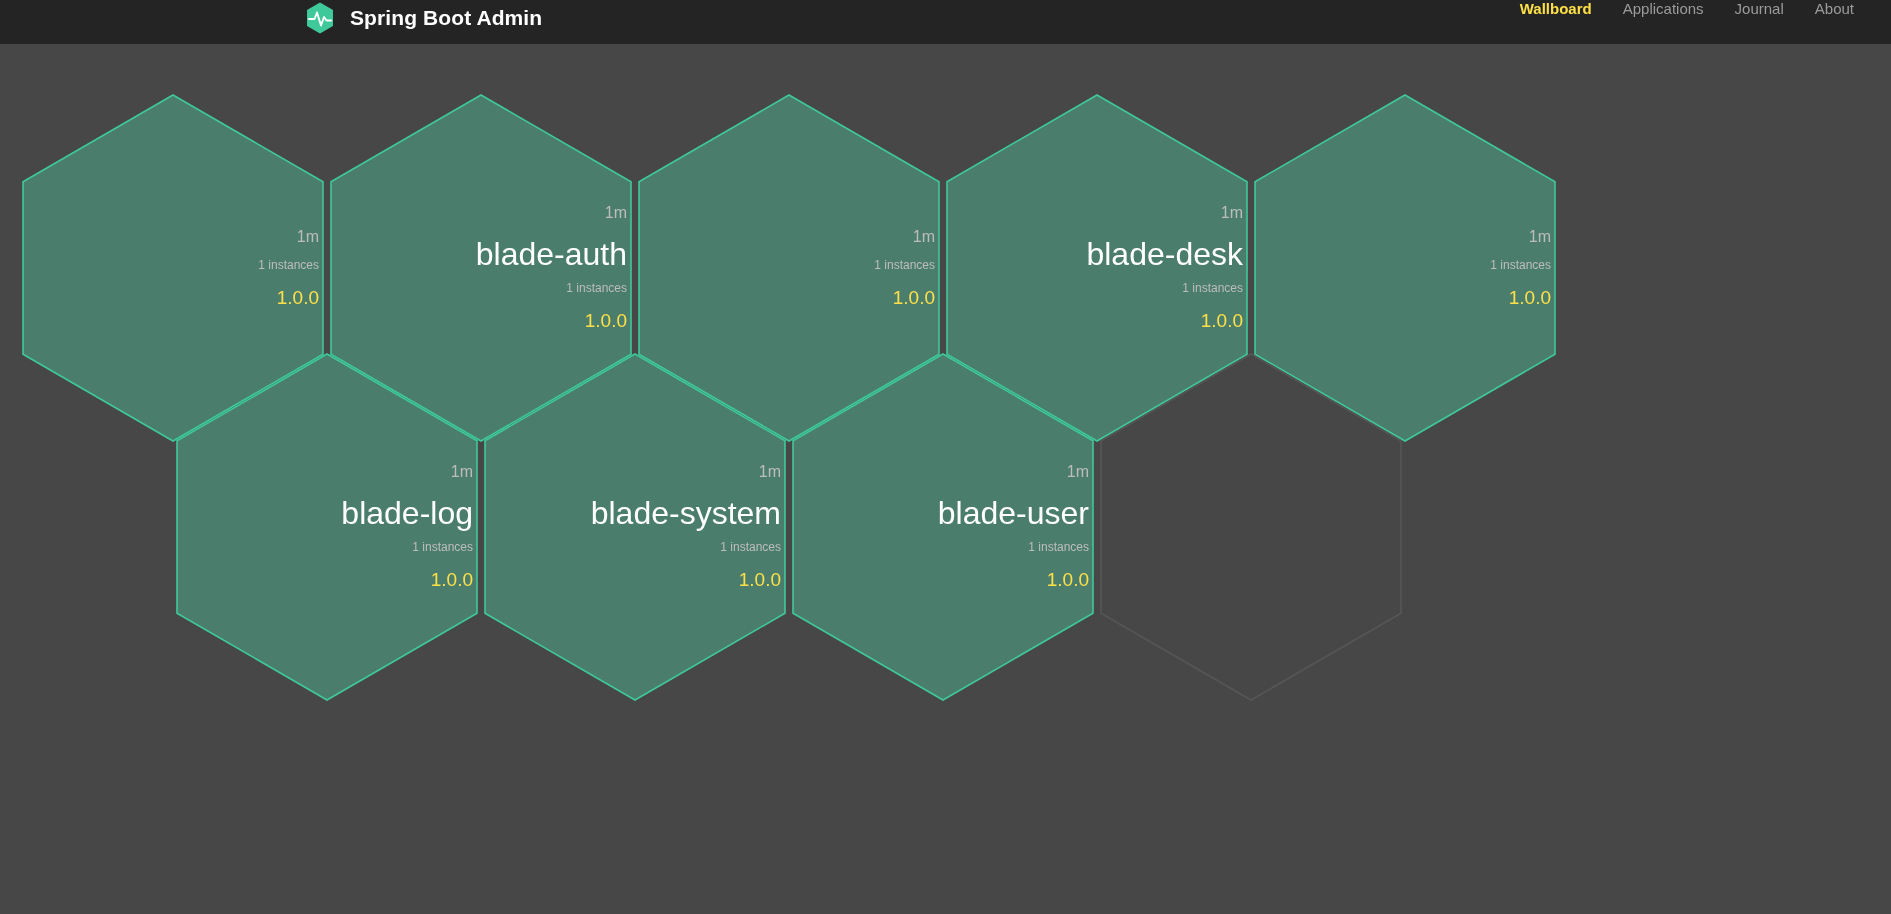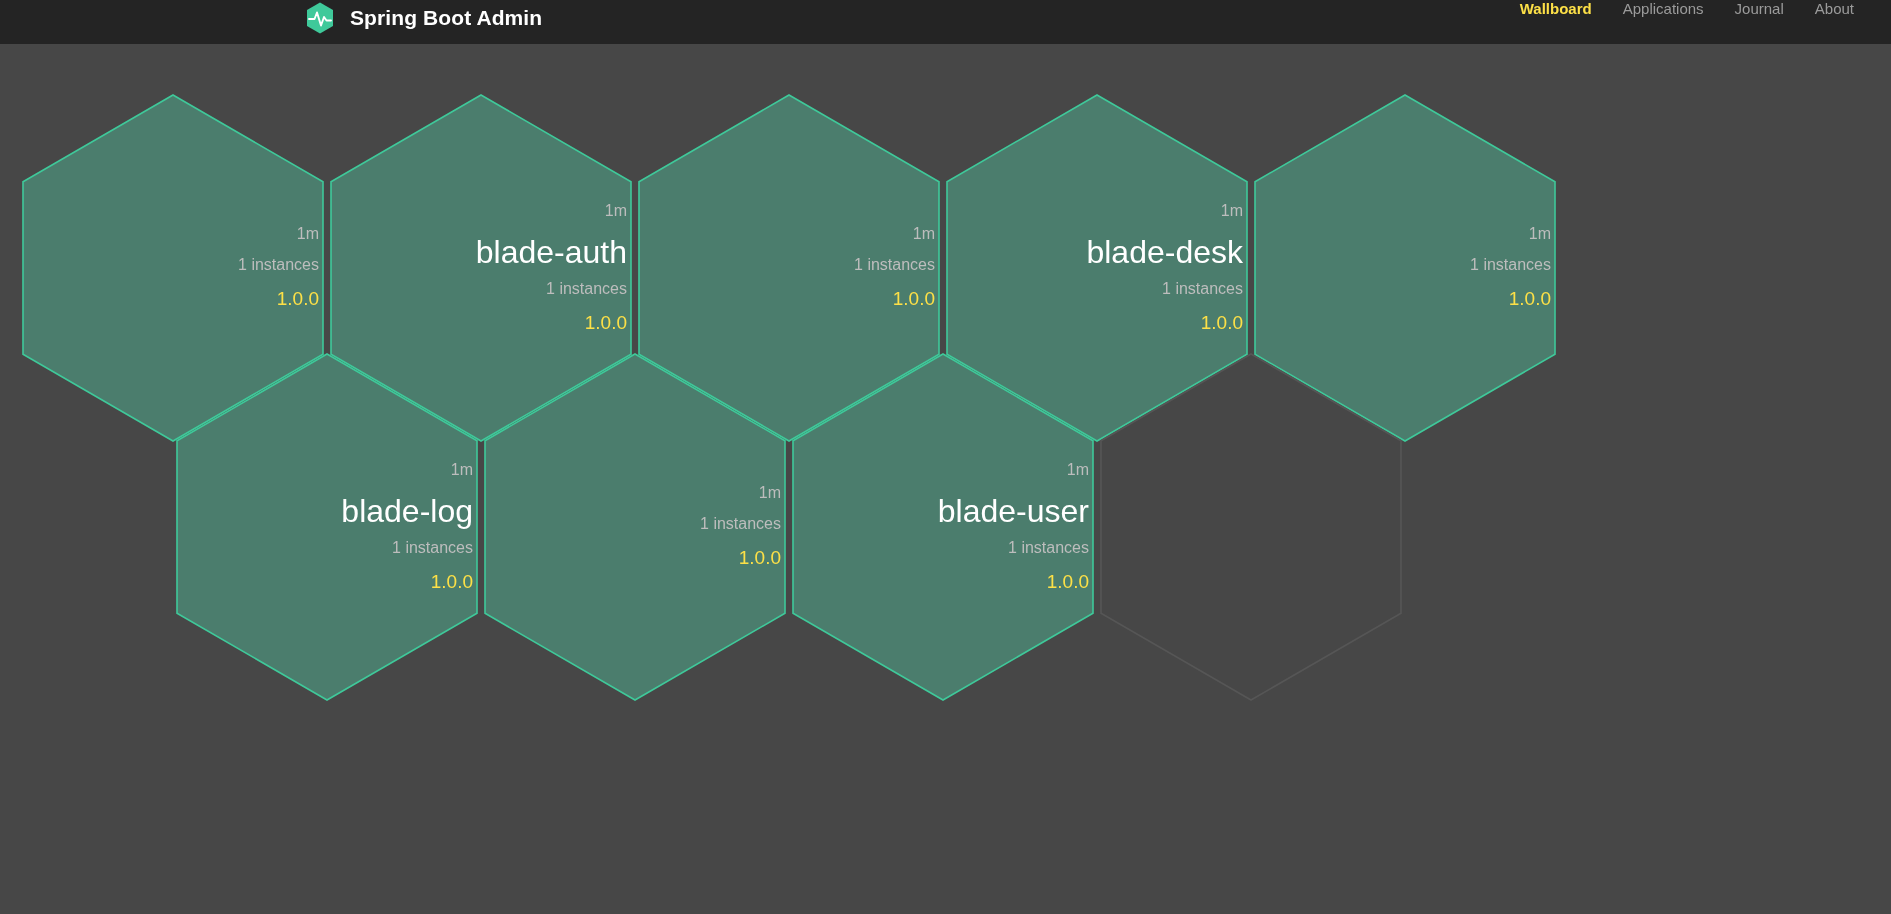--- a/index.html
+++ b/index.html
@@ -97,21 +97,21 @@
   }
   .hex-name {
     color: #ffffff;
     font-size: 32px;
     line-height: 1.28;
     word-break: break-word;
     font-weight: normal;
   }
   .hex-instances {
     color: #bdbdbd;
-    font-size: 16px;
+    font-size: 12px;
     line-height: 1.2;
     margin-top: 6px;
   }
   .hex-version {
     color: #fde047;
     font-size: 19px;
     line-height: 1.2;
     margin-top: 14px;
   }
   .hex.empty { cursor: default; }
@@ -200,20 +200,21 @@
         <div class="hex-instances">1 instances</div>
         <div class="hex-version">1.0.0</div>
       </div>
     </div>
     <div class="hex" style="left: 484px; top: 309px;">
       <svg viewBox="0 0 302 348" preserveAspectRatio="none" xmlns="http://www.w3.org/2000/svg">
         <polygon points="151,1 301,87.75 301,260.25 151,347 1,260.25 1,87.75" fill="#4b7d6d" stroke="#3fc99a" stroke-width="1.6"></polygon>
       </svg>
       <div class="hex-body">
         <div class="hex-status">1m</div>
+        <div class="hex-name">blade-system</div>
         <div class="hex-instances">1 instances</div>
         <div class="hex-version">1.0.0</div>
       </div>
     </div>
     <div class="hex" style="left: 792px; top: 309px;">
       <svg viewBox="0 0 302 348" preserveAspectRatio="none" xmlns="http://www.w3.org/2000/svg">
         <polygon points="151,1 301,87.75 301,260.25 151,347 1,260.25 1,87.75" fill="#4b7d6d" stroke="#3fc99a" stroke-width="1.6"></polygon>
       </svg>
       <div class="hex-body">
         <div class="hex-status">1m</div>

